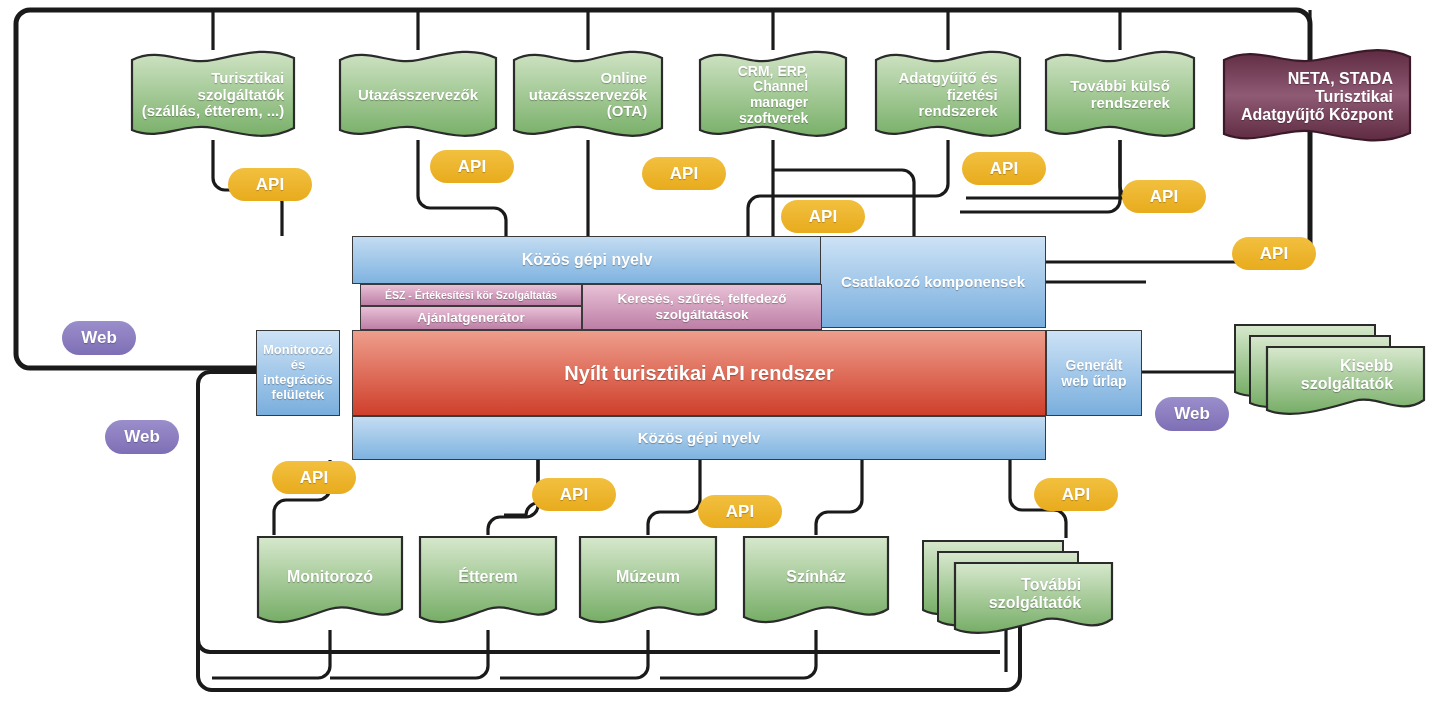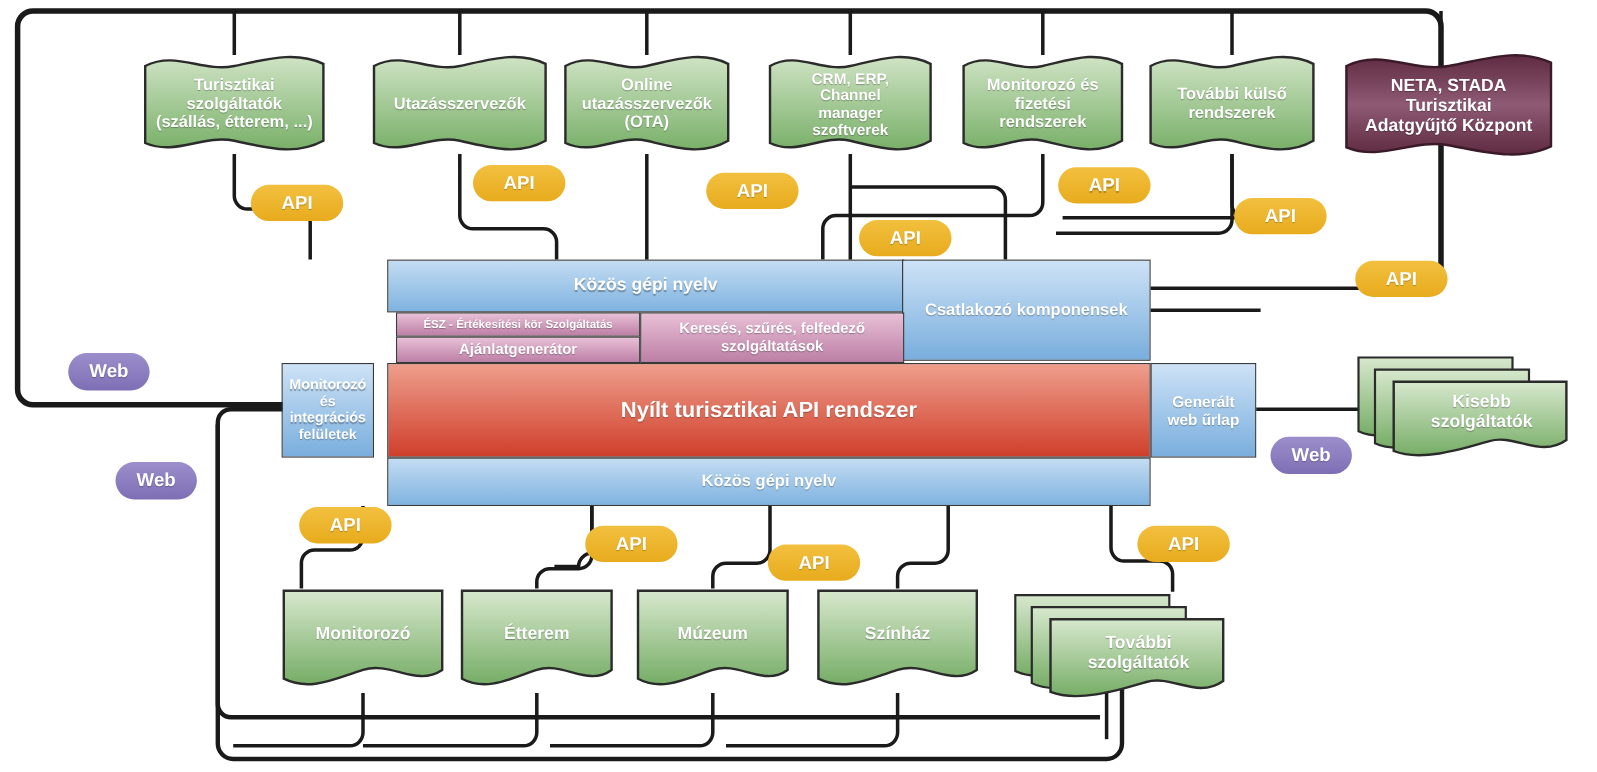--- a/index.html
+++ b/index.html
@@ -1,20 +1,20 @@
 <!DOCTYPE html>
 <html><head>
 <meta charset="utf-8">
 <style>
   html,body{margin:0;padding:0;background:#ffffff;}
   body{font-family:"Liberation Sans","DejaVu Sans",sans-serif;}
   #stage{position:relative;width:1452px;height:702px;overflow:hidden;background:#fff;}
   #wires{position:absolute;left:0;top:0;width:1452px;height:702px;}
   .node{position:absolute;box-sizing:border-box;display:flex;align-items:center;justify-content:center;text-align:center;color:#ffffff;line-height:1.12;}
-  .node span{display:block;padding:0 4px;}
+  .node span{display:block;padding:0 4px;text-align:right;}
 
   
   .shp{position:absolute;left:0;top:0;width:100%;height:100%;}
   .lbl{position:relative;z-index:2;text-shadow:0 1px 1px rgba(0,0,0,.30);}
 
   .top-flag{font-size:15px;font-weight:700;}
   .purple-flag{font-size:16px;font-weight:700;}
   .doc{font-size:16px;font-weight:700;}
   .stack{font-size:16px;font-weight:700;}
 
@@ -156,21 +156,21 @@
     <svg class="shp" viewBox="0 0 148 90" preserveAspectRatio="none">
       <defs>
           <linearGradient id="g5" x1="0" y1="0" x2="0" y2="1">
             <stop offset="0" stop-color="#cfe3c4"></stop>
             <stop offset="1" stop-color="#79b069"></stop>
           </linearGradient>
         </defs>
       <path d="M2,10 C27,-4 48,16 74,10 C100,4 122,-4 146,8 L146,78 C122,92 100,84 74,78 C48,72 27,92 2,80 Z" fill="url(#g5)" stroke="#2b2b2b" stroke-width="2.2"></path>
     </svg>
     <span class="lbl">
-        <div>Monitorozó és</div>
+        <div>Adatgyűjtő és</div>
         <div>fizetési</div>
         <div>rendszerek</div>
       </span>
   </div>
 
   <div class="node top-flag" style="left:1044px;top:50px;width:152px;height:90px;">
     <svg class="shp" viewBox="0 0 152 90" preserveAspectRatio="none">
       <defs>
           <linearGradient id="g6" x1="0" y1="0" x2="0" y2="1">
             <stop offset="0" stop-color="#cfe3c4"></stop>

